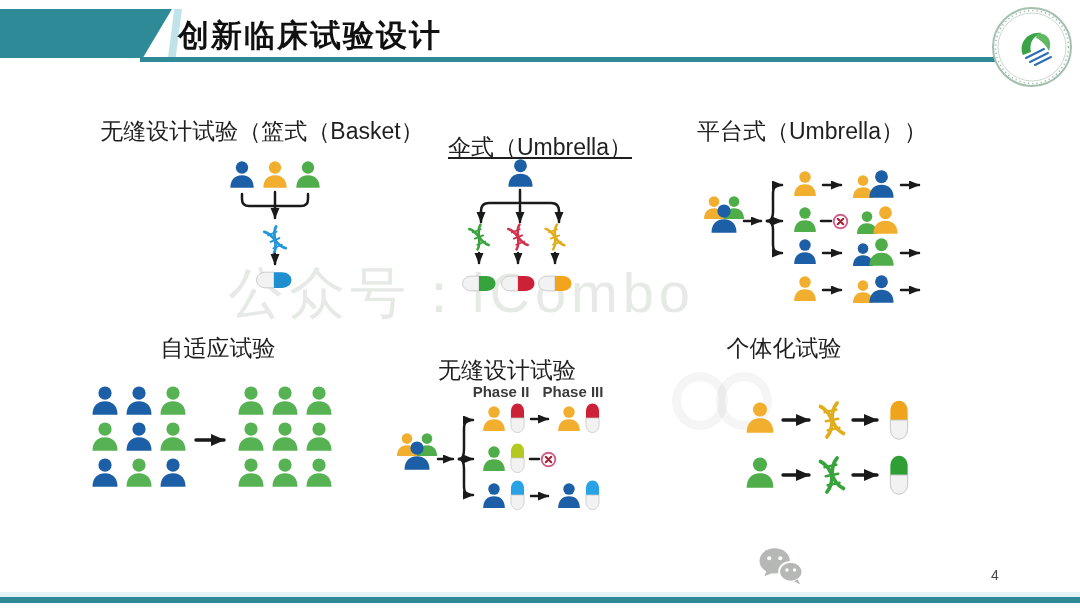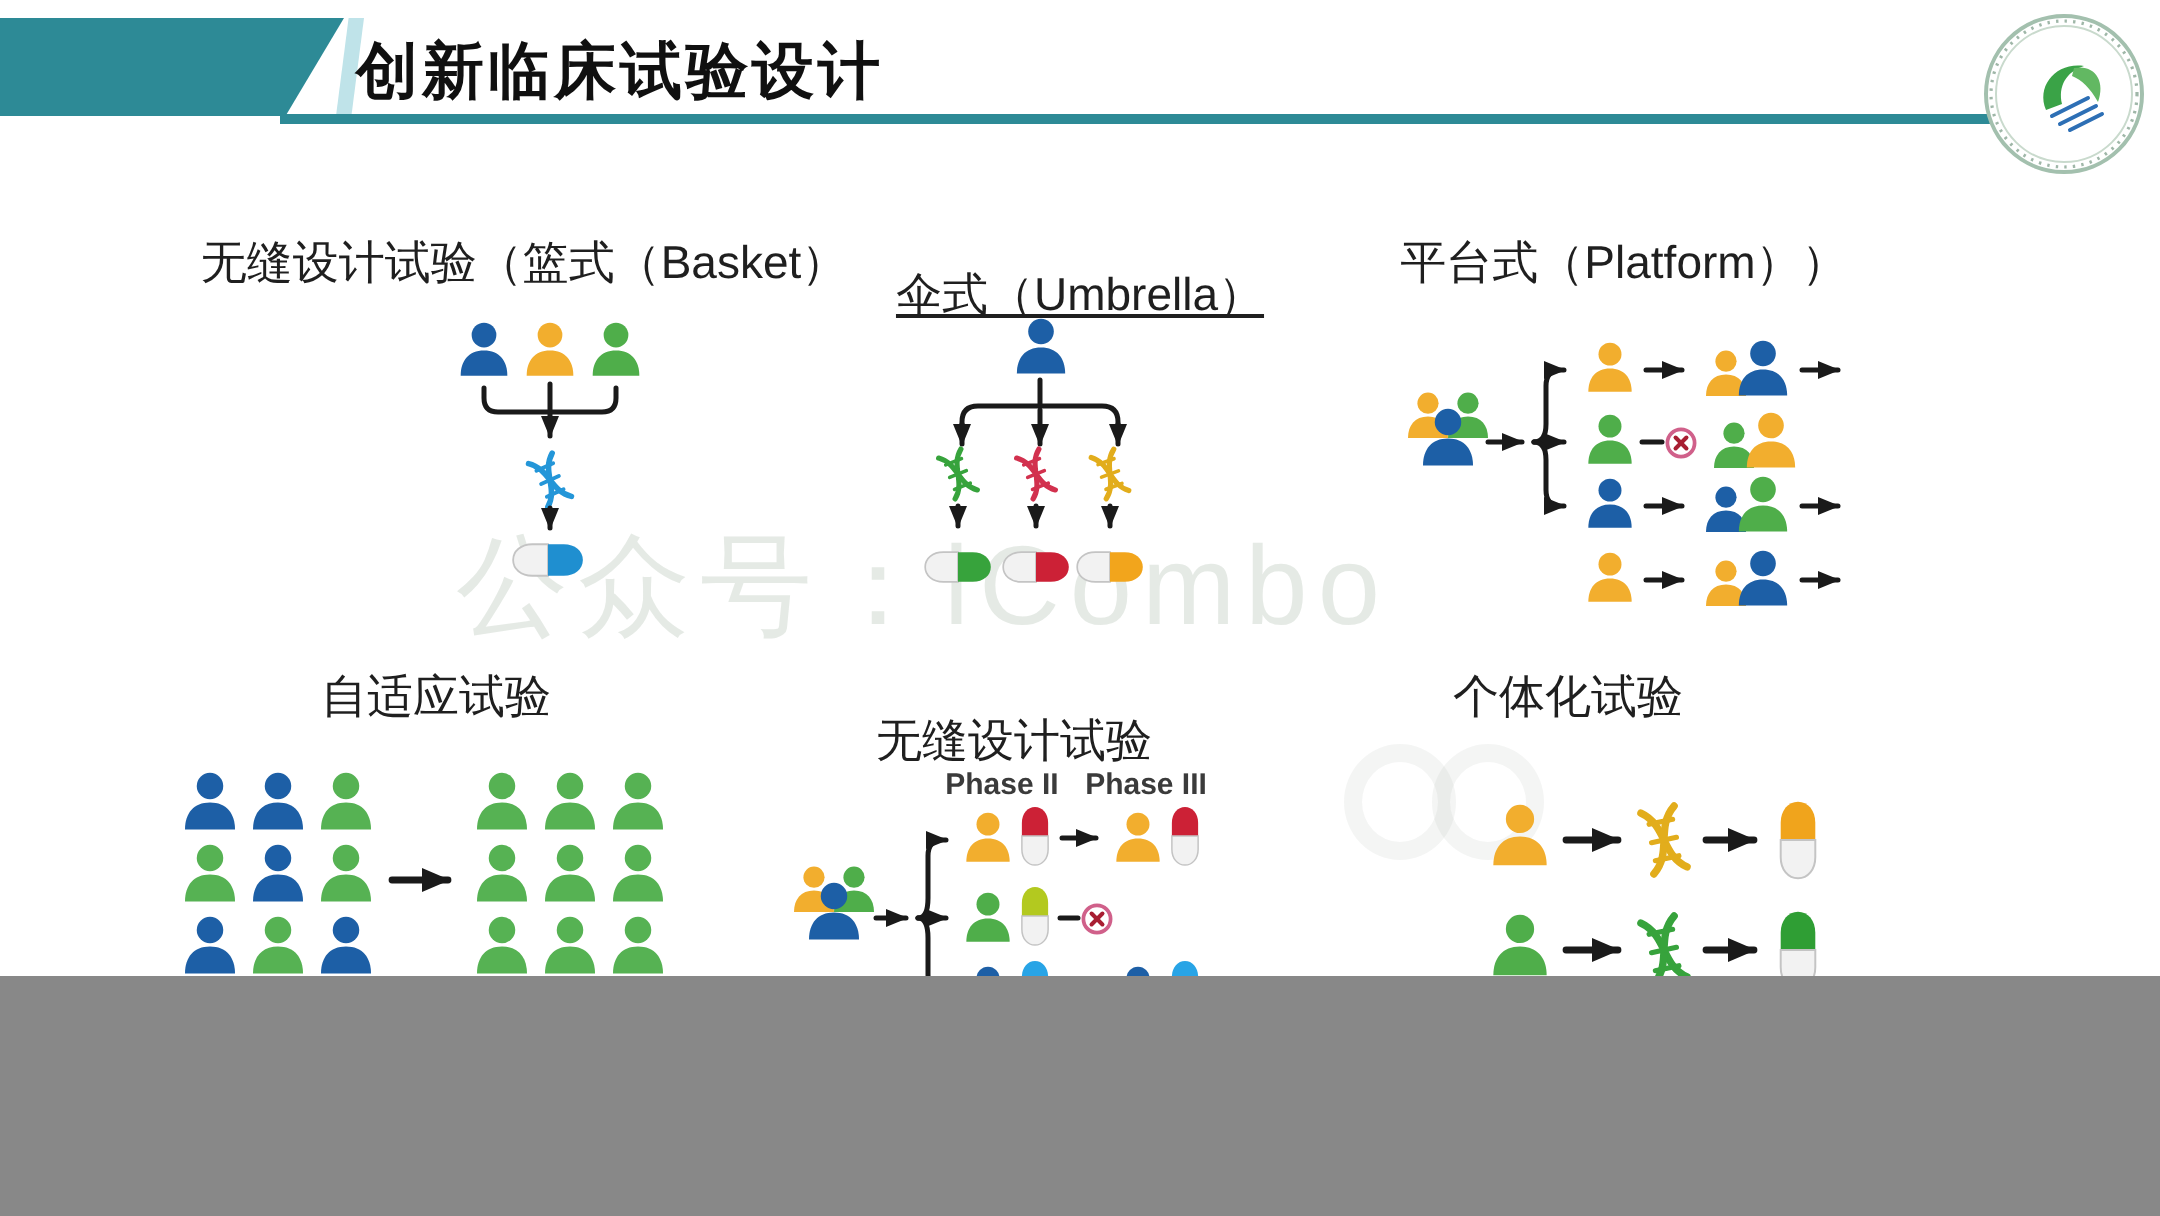--- a/index.html
+++ b/index.html
@@ -1,17 +1,17 @@
 <!DOCTYPE html>
 <html style="--accent-teal: #2d8a96; --accent-teal-light: #bfe3e9; --person-blue: #1d5fa6; --person-yellow: #f2ae2e; --person-green: #4fae4a; --person-green-bright: #56b253; --dna-blue: #2496d8; --dna-green: #37a33c; --dna-red: #d2314e; --dna-yellow: #e2ad1c; --pill-blue: #1f8fd0; --pill-green: #37a33c; --pill-red: #cc2136; --pill-orange: #f2a51c; --pill-light-blue: #28a4e6; --pill-yellow-green: #b3c91f; --pill-cap-yellow: #f0a41c; --pill-cap-green: #2f9e34; --stop-ring-pink: #d0608a; --stop-x-red: #a81e32;"><head>
 <meta charset="utf-8">
 <style>
   html,body{margin:0;padding:0;background:#888;}
   .stage{
-    position:relative;width:1080px;height:488px;background:#ffffff;
+    position:relative;width:1080px;height:608px;background:#ffffff;
     overflow:hidden;font-family:"Liberation Sans","DejaVu Sans",sans-serif;
   }
   
   .hdr-flag{position:absolute;left:0;top:9px;width:172px;height:49px;
     background:var(--accent-teal,#2d8a96);
     clip-path:polygon(0 0,100% 0,83% 100%,0 100%);}
   .hdr-flag-sliver{position:absolute;left:168px;top:9px;width:14px;height:49px;
     background:var(--accent-teal-light,#bfe3e9);
     clip-path:polygon(45% 0,100% 0,55% 100%,0 100%);}
   .hdr-title{position:absolute;left:178px;top:15px;margin:0;
@@ -72,21 +72,21 @@
         <path d="M45 60 L61 52"></path>
     </g>
   </svg>
 
   <div class="watermark">公众号：iCombo</div>
   <div class="bg-faint" style="left:672px;top:372px;width:38px;height:40px;"></div>
   <div class="bg-faint" style="left:716px;top:372px;width:38px;height:40px;"></div>
 
   <div class="ptitle" style="left:262px;top:116px;">无缝设计试验（篮式（Basket）</div>
   <div class="ptitle" style="left:540px;top:132px;text-decoration:underline;">伞式（Umbrella）</div>
-  <div class="ptitle" style="left:812px;top:116px;">平台式（Platform））</div>
+  <div class="ptitle" style="left:812px;top:116px;">平台式（Umbrella））</div>
   <div class="ptitle" style="left:218px;top:333px;">自适应试验</div>
   <div class="ptitle" style="left:507px;top:333px;margin-top:22px;">无缝设计试验</div>
   <div class="ptitle" style="left:784px;top:333px;">个体化试验</div>
 
   <svg class="diagrams" width="1080" height="608" viewBox="0 0 1080 608">
     <defs>
       <marker id="ah" markerUnits="userSpaceOnUse" markerWidth="12" markerHeight="10" refX="10" refY="4.5" orient="auto">
         <path d="M0 0 L11 4.5 L0 9 Z" fill="#1a1a1a"></path>
       </marker>
       <marker id="ahb" markerUnits="userSpaceOnUse" markerWidth="16" markerHeight="13" refX="13" refY="6" orient="auto">

